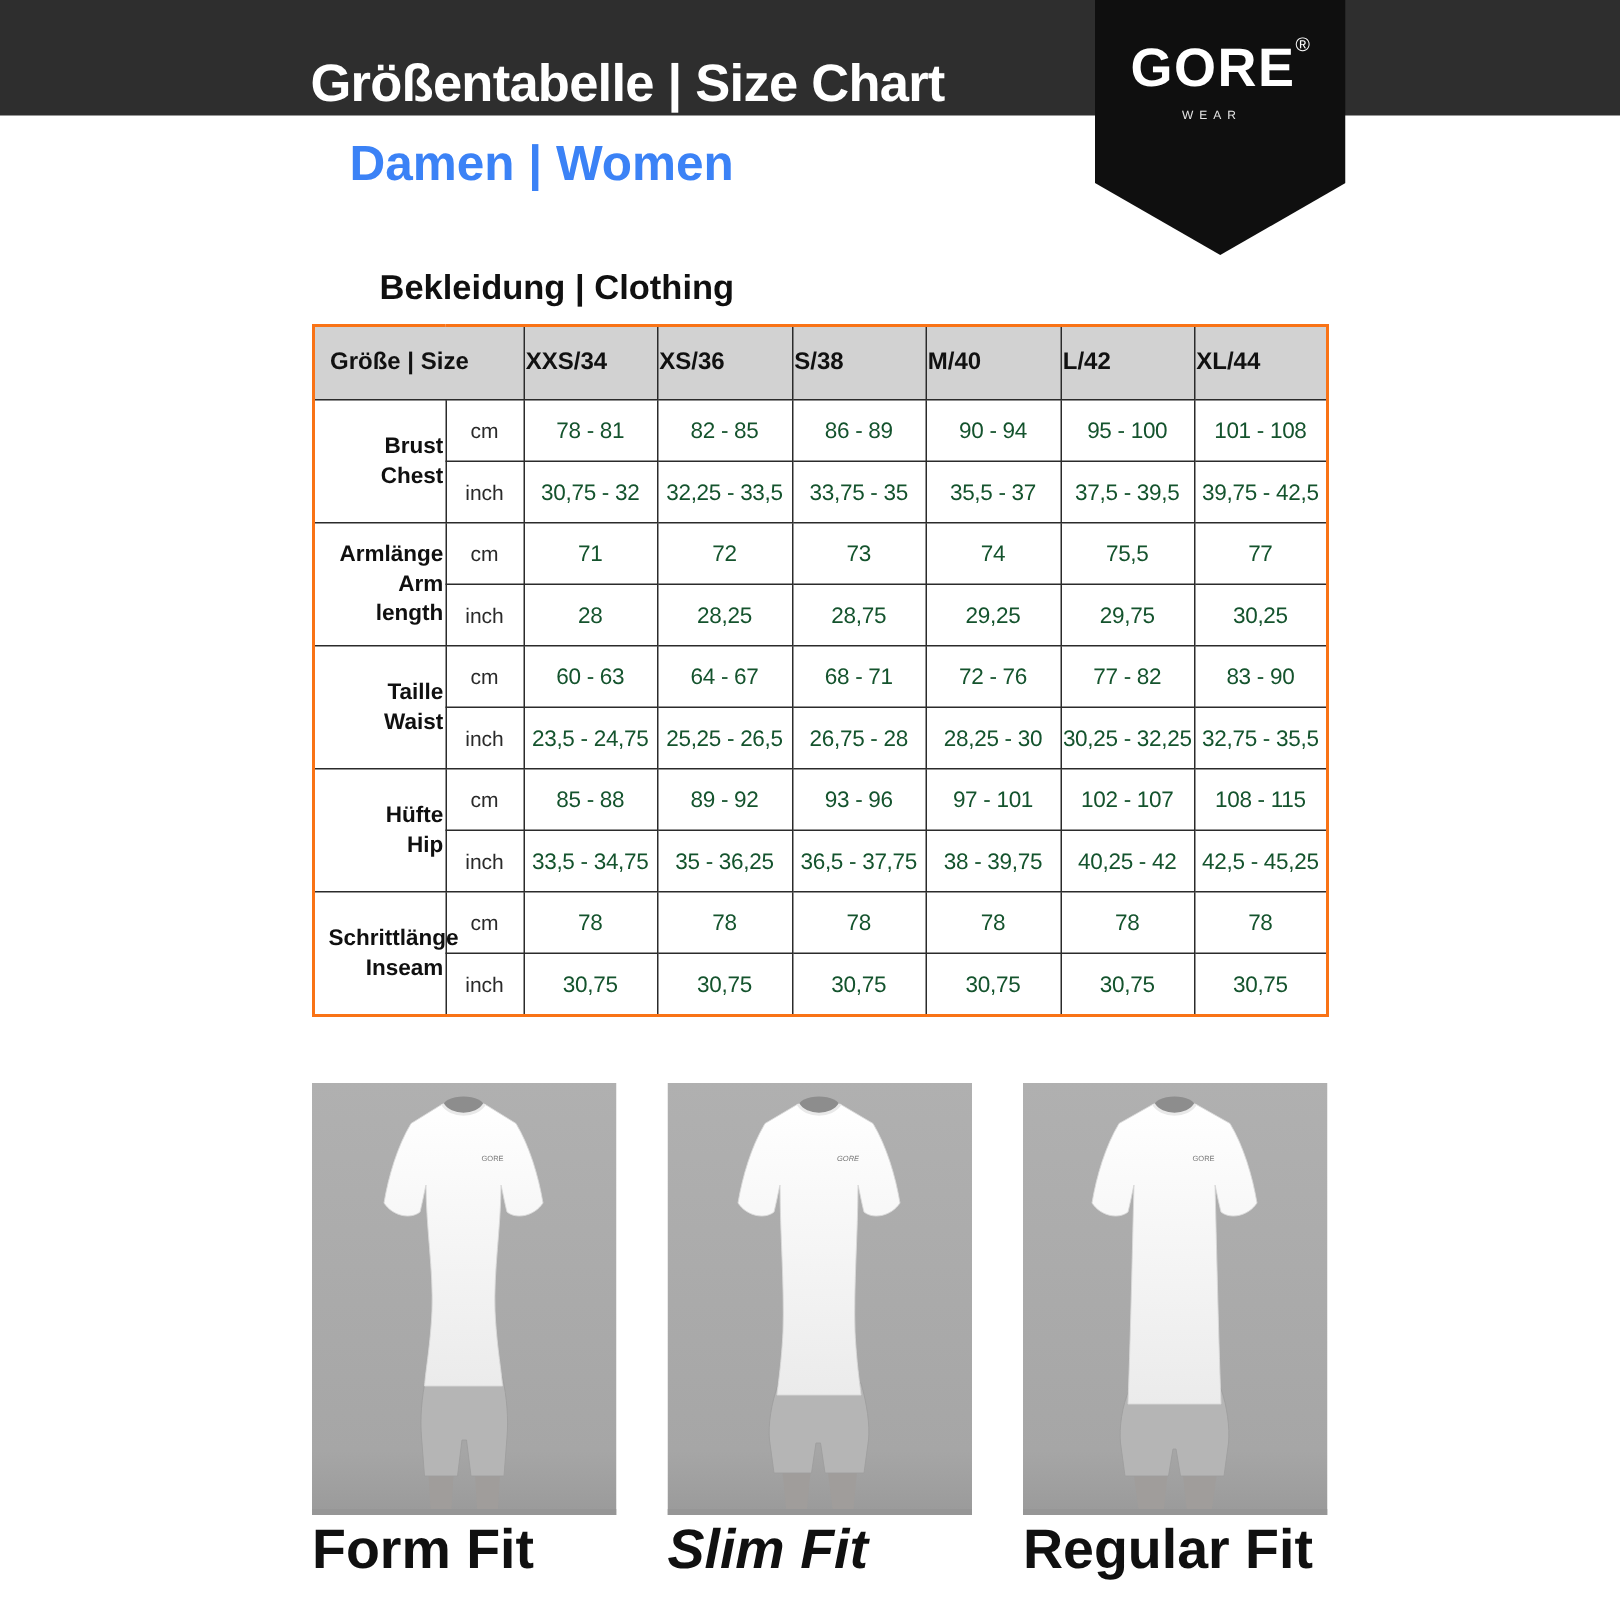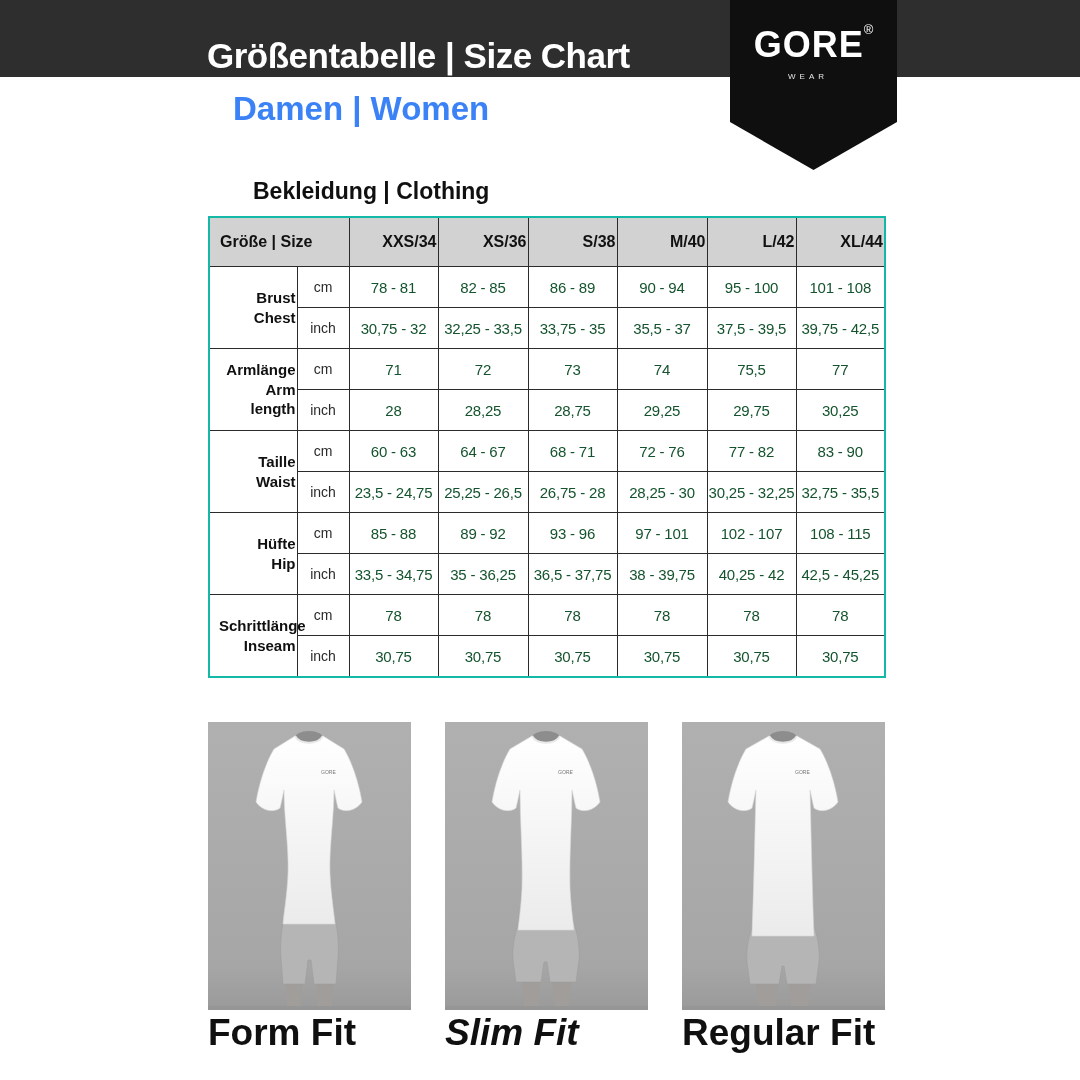--- a/index.html
+++ b/index.html
@@ -18,23 +18,23 @@
   .pennant svg { position:absolute; left:0; top:0; }
   .brand-text { position:absolute; left:0; top:24px; width:167px; text-align:center; color:#ffffff; }
   .brand-name { font-size:36px; font-weight:bold; letter-spacing:1px; }
   .brand-reg { font-size:13px; vertical-align:top; position:relative; top:-2px; }
   .brand-sub { font-size:8px; letter-spacing:4px; margin-top:6px; padding-left:58px; text-align:left; color:#e6e6e6; }
 
   .section-heading { position:absolute; left:208px; top:178px; font-size:23px; font-weight:bold; color:#101010;margin-left:45px; }
 
   
   .size-table { position:absolute; left:208px; top:216px; width:676px; border-collapse:collapse;
-                table-layout:fixed; border:2px solid #14b8a6; }
+                table-layout:fixed; border:2px solid #f97316; }
   .size-table th, .size-table td { border:1px solid #2b2b2b; }
-  .size-table thead th { background:#d2d2d2; height:46px; font-size:16px; font-weight:bold; color:#111; text-align:right; }
+  .size-table thead th { background:#d2d2d2; height:46px; font-size:16px; font-weight:bold; color:#111; text-align:left; }
   .size-table thead th.corner { text-align:left; padding-left:10px; }
   .size-table td { height:38px; text-align:center; background:#ffffff; }
   .size-table td.rowlabel { text-align:right; padding-left:9px; font-weight:bold; font-size:15px;
                             line-height:1.3; color:#101010; }
   .size-table td.unit { font-size:14px; color:#2a2a2a; }
   .size-table td.val { font-size:15px; color:#14532d; letter-spacing:-0.2px; }
 
   
   .fit-card { position:absolute; top:722px; width:203px; height:288px; }
   .fit-card svg { display:block; }

